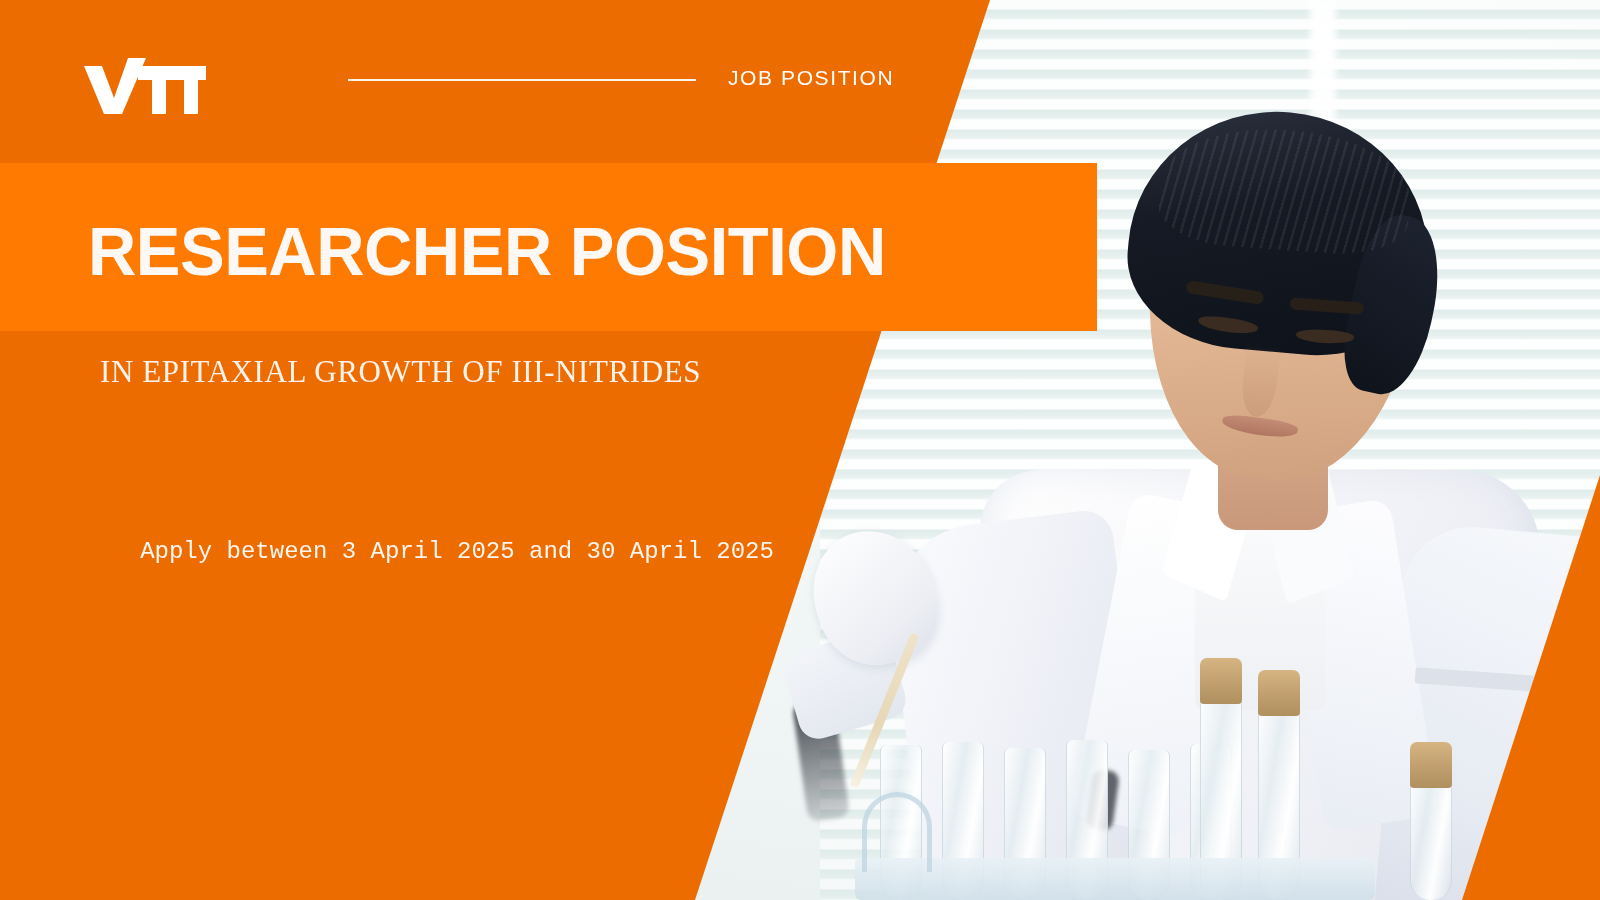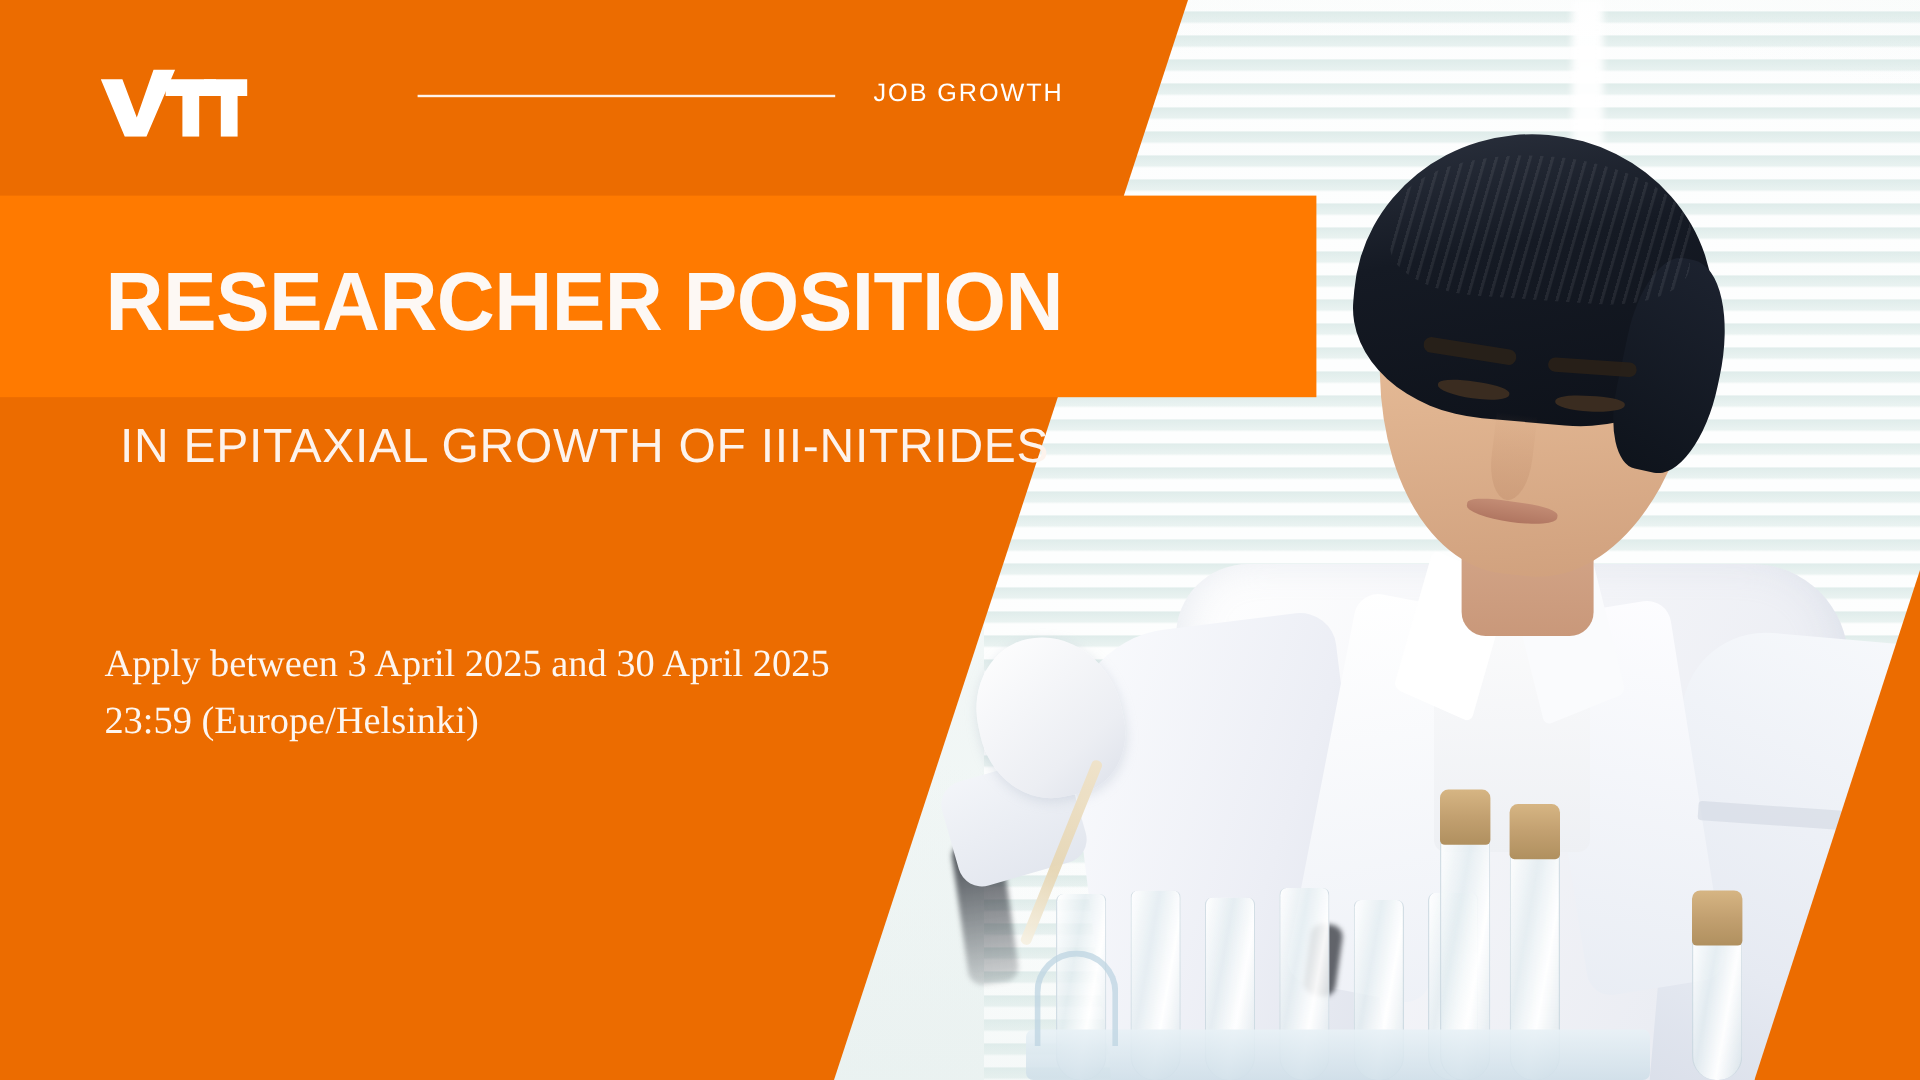--- a/index.html
+++ b/index.html
@@ -381,38 +381,39 @@
     font-family:"Liberation Sans", sans-serif;
     transform:scaleX(0.97);
     transform-origin:left center;
   }
 
   
   .subtitle {
     position:absolute;
     left:100px; top:336px;
     width:760px;
-    font-family:Liberation Sans, sans-serif;
-    font-size:40px;
+    font-family:Liberation Serif, serif;
+    font-size:31px;
     line-height:72px;
     letter-spacing:0.6px;
     color:#fdf3ec;
     white-space:nowrap;
   }
 
   
   .details {
     position:absolute;
     left:87px; top:528px;
     width:740px;
-    font-family:Liberation Serif, serif;
-    font-size:32px;
+    font-family:Liberation Mono, monospace;
+    font-size:24px;
     line-height:48px;
     color:#fdf6f0;
     white-space:nowrap;
+    text-align:center;
   }
   .details .line { display:block; }
 </style>
 </head>
 <body>
 
 <div class="banner">
 
   <div class="photo">
     <div class="photo-blinds"></div>
@@ -474,28 +475,27 @@
 
   <div class="header">
     <svg class="logo" viewBox="0 0 122 56" aria-label="VTT">
       <path d="M0 8 L18 8 L30 40 L44 0 L62 0 L38 56 L20 56 Z" fill="#ffffff"></path>
       <path d="M54 8 L96 8 L96 22 L82 22 L82 56 L68 56 L68 22 L54 22 Z" fill="#ffffff"></path>
       <path d="M86 8 L128 8 L128 22 L114 22 L114 56 L100 56 L100 22 L86 22 Z" fill="#ffffff"></path>
     </svg>
 
     <div class="header-rule"></div>
 
-    <div class="header-label">JOB GROWTH</div>
+    <div class="header-label">JOB POSITION</div>
   </div>
 
   <div class="main-title">RESEARCHER POSITION</div>
 
   <div class="subtitle">
     <span class="line">IN EPITAXIAL GROWTH OF</span>
     <span class="line">III-NITRIDES</span>
   </div>
 
   <div class="details">
     <span class="line">Apply between 3 April 2025 and 30 April 2025</span>
-    <span class="line">23:59 (Europe/Helsinki)</span>
   </div>
 
 </div>
 
 </body></html>

